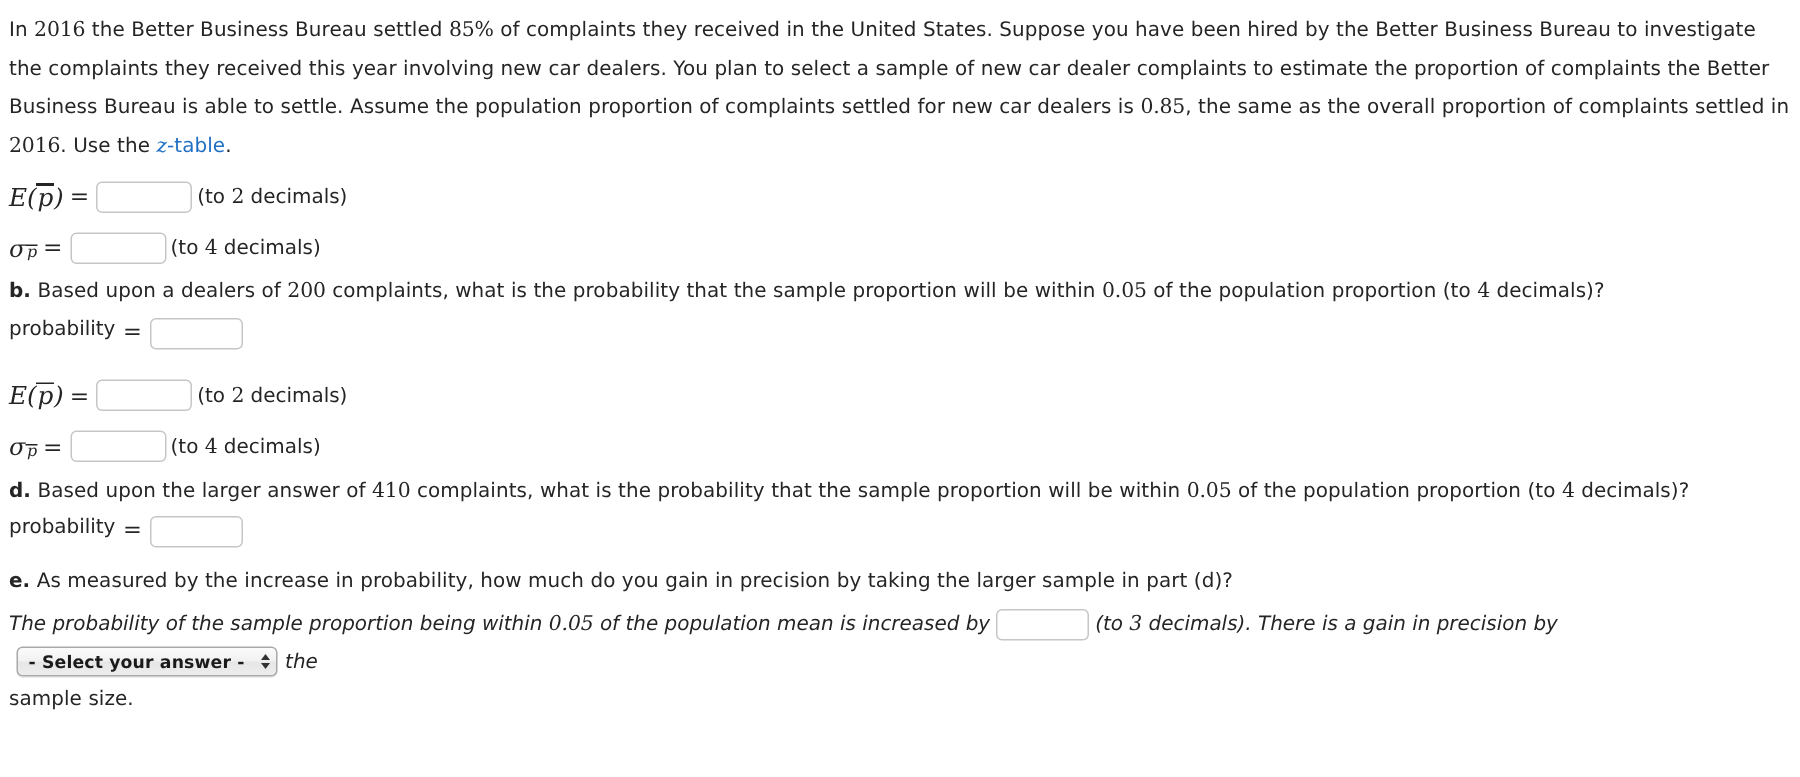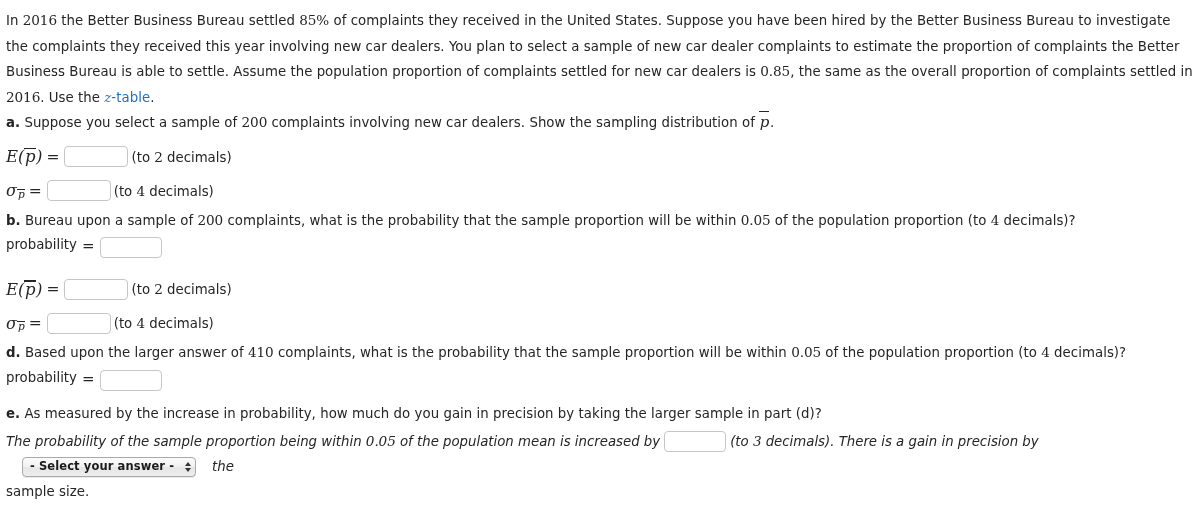--- a/index.html
+++ b/index.html
@@ -140,21 +140,21 @@
     white-space: nowrap;
     font-style: italic;
   }
   
   .sel {
     display: inline-flex;
     align-items: center;
     justify-content: space-between;
     height: 20px;
     padding: 0 4px 0 7px;
-    margin: 0 16px;
+    margin: 0 5px;
     border: 1px solid #a9a9a9;
     border-radius: 4px;
     background: linear-gradient(to bottom, #fbfbfb 0%, #f1f1f1 48%, #e6e6e6 52%, #ededed 100%);
     box-shadow: 0 1px 0 rgba(0,0,0,0.08);
     font-size: 11.5px;
     font-weight: bold;
     color: #1a1a1a;
     white-space: nowrap;
     box-sizing: border-box;
   }
@@ -187,21 +187,20 @@
   .gap-a { margin-top: 4px; }
   .gap-b { margin-top: 6px; }
 </style>
 </head>
 <body>
 
 <div class="page">
 
   <p class="q intro"><span>In </span><span class="num">2016</span><span> the Better Business Bureau settled </span><span class="num">85%</span><span> of complaints they received in the United States. Suppose you have been hired by the Better Business Bureau to investigate the complaints they received this year involving new car dealers. You plan to select a sample of new car dealer complaints to estimate the proportion of complaints the Better Business Bureau is able to settle. Assume the population proportion of complaints settled for new car dealers is </span><span class="num">0.85</span><span>, the same as the overall proportion of complaints settled in </span><span class="num">2016</span><span>. Use the </span><a href="#" class="zlink"><span class="zi">z</span><span>-table</span></a><span>.</span></p>
 
-  <p class="q gap-b"><span class="part-label">a.</span><span> Suppose you select a sample of </span><span class="num">200</span><span> complaints involving new car dealers. Show the sampling distribution of </span><span class="inline-pbar"><span class="pbar">p</span></span><span>.</span></p>
 
   <div class="mathrow gap-a">
     <span class="mrow-label">
         <span>E</span>
         <span class="sp">(</span>
         <span class="pbar">p</span>
         <span class="sp">)</span>
         <span class="eq">=</span>
       </span>
     <input class="box w64" type="text" placeholder="" style="">
@@ -211,21 +210,21 @@
   <div class="mathrow">
     <span class="mrow-label">
         <span class="sigma">σ</span>
         <span class="sub"><span class="pbar">p</span></span>
         <span class="eq">=</span>
       </span>
     <input class="box w64" type="text" placeholder="" style="">
     <span class="paren"><span>(to </span><span class="num">4</span><span> decimals)</span></span>
   </div>
 
-  <p class="q gap-a"><span class="part-label">b.</span><span> Bureau upon a sample of </span><span class="num">200</span><span> complaints, what is the probability that the sample proportion will be within </span><span class="num">0.05</span><span> of the population proportion (to </span><span class="num">4</span><span> decimals)?</span></p>
+  <p class="q gap-a"><span class="part-label">b.</span><span> Based upon a dealers of </span><span class="num">200</span><span> complaints, what is the probability that the sample proportion will be within </span><span class="num">0.05</span><span> of the population proportion (to </span><span class="num">4</span><span> decimals)?</span></p>
 
   <div class="prob-row gap-a">
     <span class="lbl">probability</span>
     <span class="eqs">=</span>
     <input class="box w62" type="text" placeholder="" style="">
   </div>
 
 
   <div class="mathrow gap-a">
     <span class="mrow-label">

